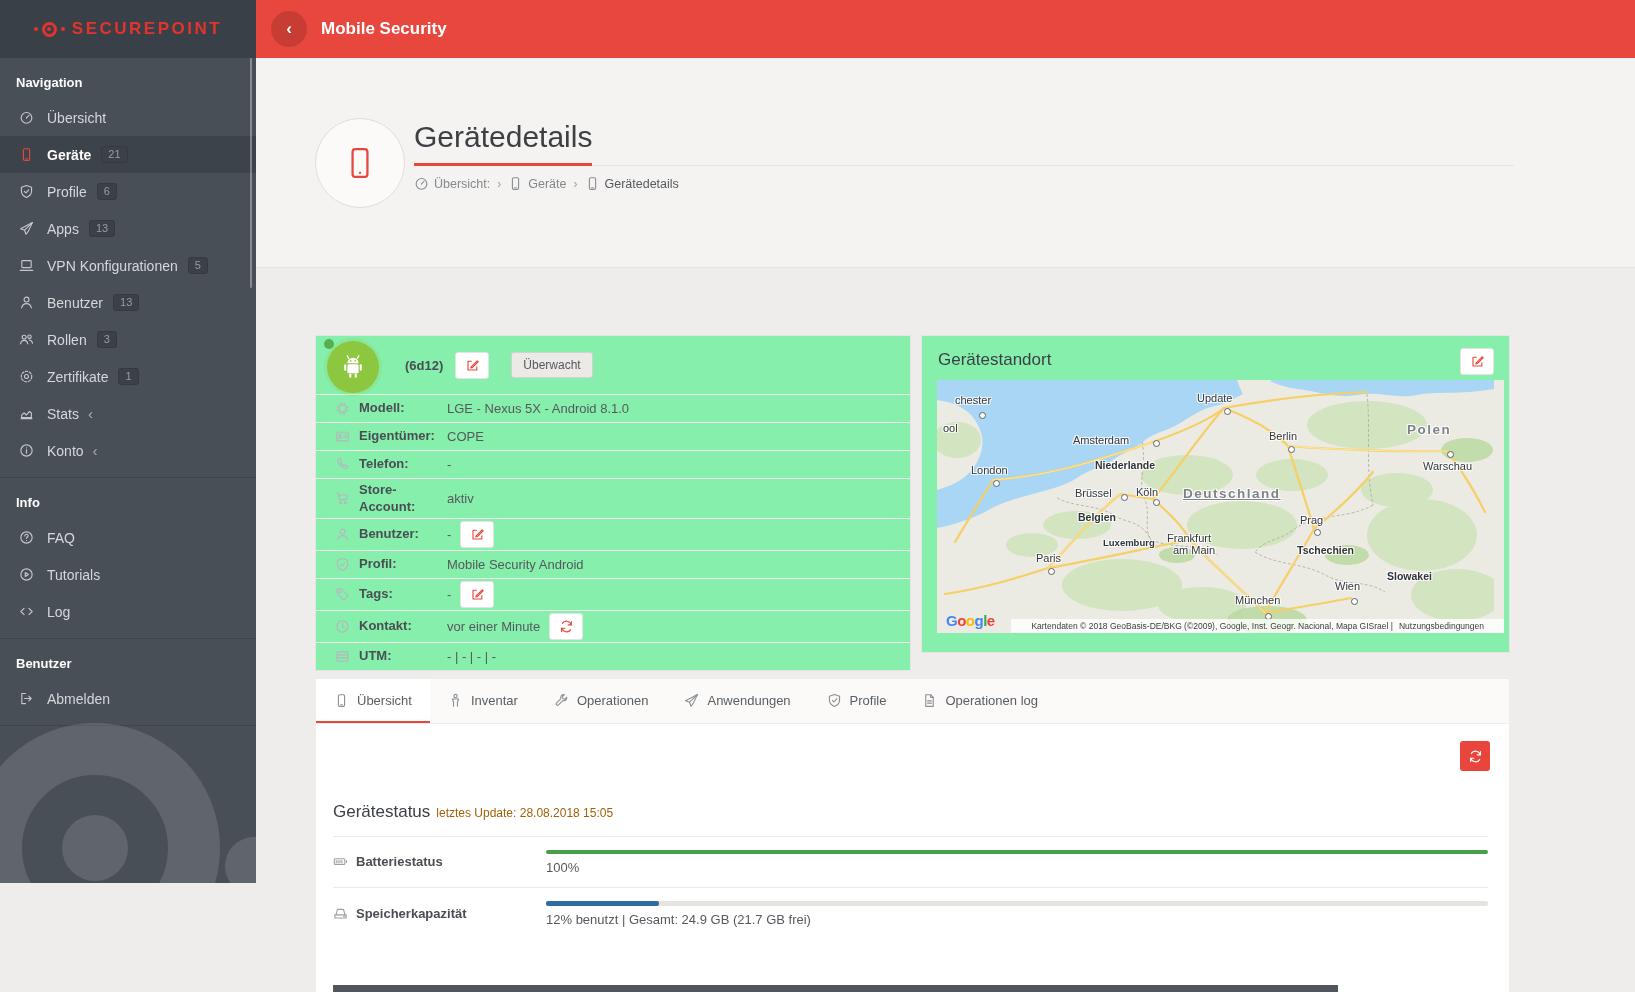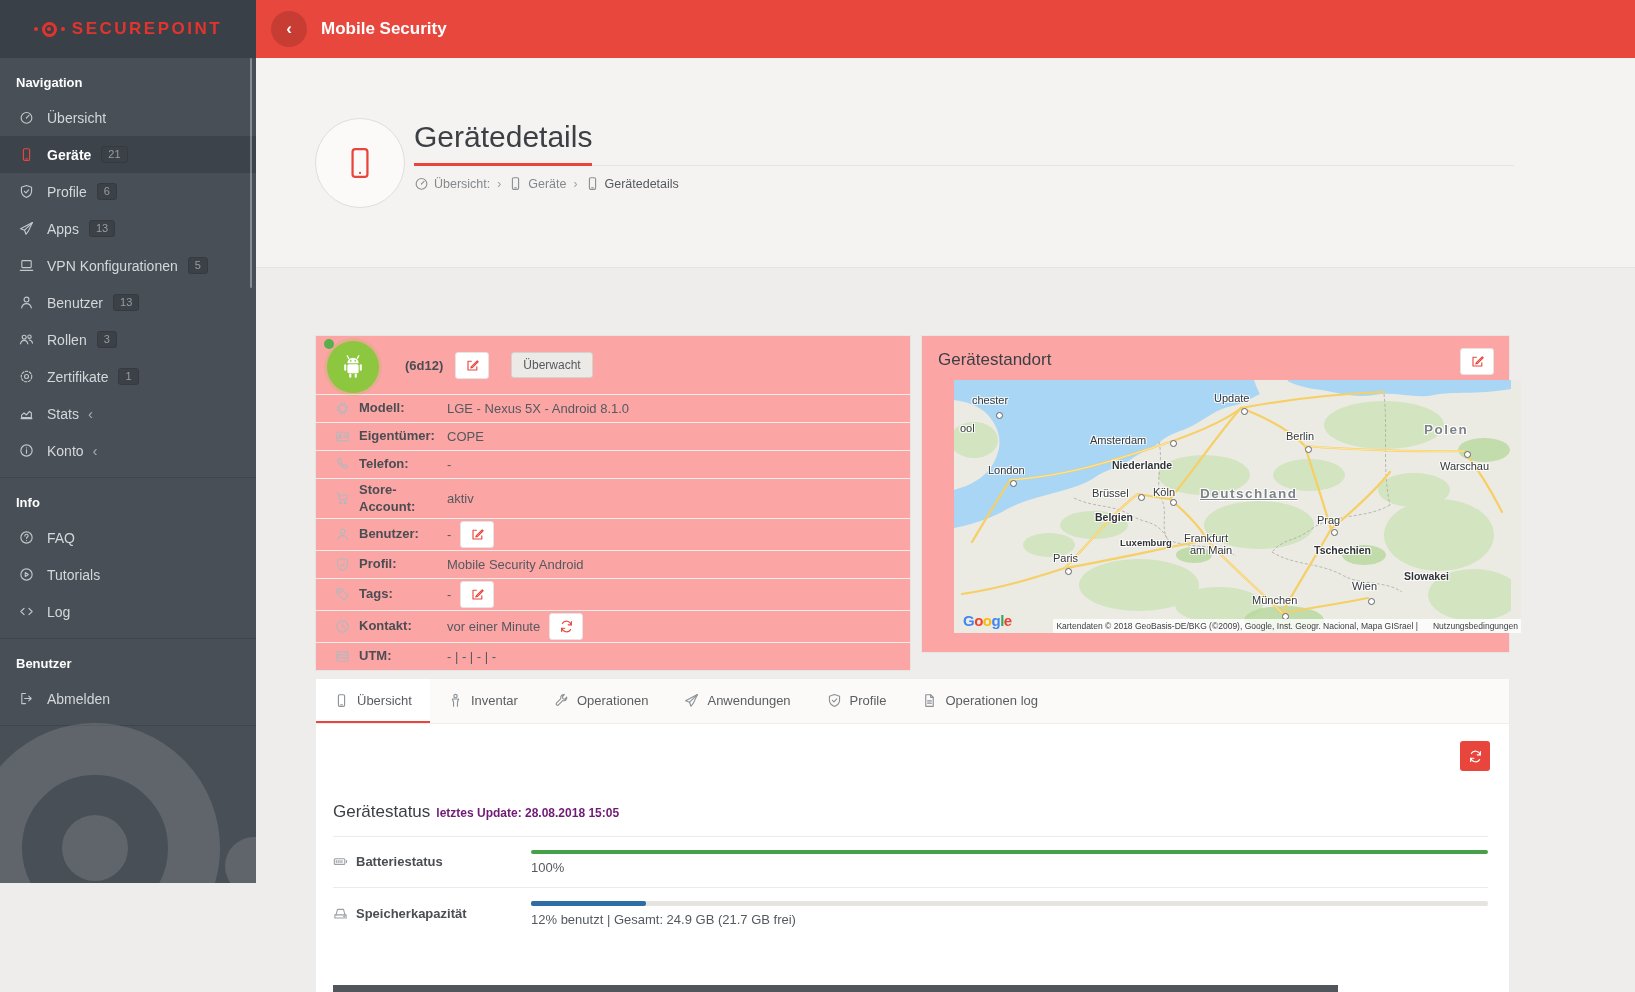--- a/index.html
+++ b/index.html
@@ -40,66 +40,66 @@
   .head-avatar { position:absolute; left:59px; top:60px; width:90px; height:90px; border-radius:50%; background:#fbfaf9; border:1px solid #e0dedb; display:flex; align-items:center; justify-content:center; color:#e8463c; }
   .title-wrap { position:absolute; left:158px; top:62px; width:1100px; border-bottom:1px solid #e7e5e2; }
   .page-title { display:inline-block; font-size:30px; font-weight:400; color:#3c4045; padding-bottom:9px; border-bottom:3px solid #e8463c; margin-bottom:-1px; }
   .breadcrumb { position:absolute; left:158px; top:118px; display:flex; align-items:center; gap:7px; font-size:12.5px; color:#83888d; }
   .breadcrumb .crumb { display:flex; align-items:center; gap:5px; cursor:pointer; }
   .breadcrumb .crumb .icon { color:#8a8f94; }
   .breadcrumb .crumb:last-child { color:#55595e; cursor:default; }
   .breadcrumb .sep { color:#9aa0a5; font-size:12px; }
 
   
-  .card { background:#fca5a5; border:1px solid #e7e5e2; }
+  .card { background:#86efac; border:1px solid #e7e5e2; }
   .device-card { position:absolute; left:315px; top:335px; width:596px; }
   .device-head { display:flex; align-items:center; height:58px; padding:0 14px 0 11px; }
   .android-avatar { position:relative; width:52px; height:52px; margin-top:4px; }
   .android-avatar .circle { width:52px; height:52px; border-radius:50%; background:#8dc63f; display:flex; align-items:center; justify-content:center; box-shadow:0 0 0 3px rgba(141,198,63,.18); }
   .status-dot { position:absolute; left:-3px; top:-2px; width:10px; height:10px; border-radius:50%; background:#56b04c; }
   .device-id { font-size:13px; font-weight:bold; color:#4a4e53; margin-left:26px; }
   .mini-btn { margin-left:12px; width:34px; height:27px; background:#fff; border:1px solid #e6e4e1; border-radius:3px; color:#e8463c; display:inline-flex; align-items:center; justify-content:center; cursor:pointer; }
   .monitored-badge { margin-left:22px; background:#eceae7; border:1px solid #d4d2cf; border-radius:3px; font-size:12px; color:#55595e; padding:5px 11px; }
   .info-row { display:flex; align-items:center; min-height:28px; border-top:1px solid #f1efed; padding:2px 4px 2px 18px; }
   .info-row.tall { min-height:40px; }
   .info-row .icon { width:17px; color:#b4b8bc; margin-right:8px; flex:none; }
   .info-label { width:88px; flex:none; font-weight:bold; font-size:13px; color:#4a4e53; line-height:1.25; }
   .info-value { font-size:13px; color:#55595e; display:flex; align-items:center; gap:9px; }
 
   .map-card { position:absolute; left:921px; top:335px; width:589px; height:318px; }
   .map-title { position:absolute; left:16px; top:14px; font-size:17px; font-weight:400; color:#3b3f44; }
   .map-edit { position:absolute; right:15px; top:12px; }
-  .map-area { position:absolute; left:15px; top:44px; width:567px; height:253px; overflow:hidden; cursor:grab; background:#ebeae3;margin-left:17px; }
+  .map-area { position:absolute; left:15px; top:44px; width:567px; height:253px; overflow:hidden; cursor:grab; background:#ebeae3; }
   .map-area svg.basemap { position:absolute; left:0; top:0; }
   .map-label { position:absolute; white-space:nowrap; text-shadow:1px 1px 0 rgba(255,255,255,.85), -1px -1px 0 rgba(255,255,255,.85), 1px -1px 0 rgba(255,255,255,.85), -1px 1px 0 rgba(255,255,255,.85); }
   .map-label.city { font-size:11px; color:#34383c; }
   .map-label.country { font-size:13.5px; font-weight:bold; color:#7e8387; letter-spacing:1.5px; }
   .map-label.region { font-size:10.5px; font-weight:bold; color:#2f3337; }
   .map-label.region-sm { font-size:9.5px; font-weight:bold; color:#2f3337; }
   .map-marker { position:absolute; width:7px; height:7px; border:1.6px solid #5f6368; background:#fff; border-radius:50%; }
   .google-logo { position:absolute; left:9px; bottom:4px; font-size:15px; font-weight:bold; letter-spacing:-.5px; }
-  .attribution { position:absolute; right:0; bottom:0; background:rgba(255,255,255,.8); font-size:8.5px; color:#3c4043; padding:2px 3px; display:flex; gap:15px; }
+  .attribution { position:absolute; right:0; bottom:0; background:rgba(255,255,255,.8); font-size:8.5px; color:#3c4043; padding:2px 20px; display:flex; gap:6px; }
   .attribution .terms { cursor:pointer; }
 
   
   .tabs { position:absolute; left:315px; top:678px; width:1195px; height:46px; background:#fbfaf8; border:1px solid #eeece9; border-bottom:1px solid #f0eeeb; display:flex; }
   .tab { display:flex; align-items:center; gap:8px; padding:0 18px; font-size:13px; color:#5a5e63; cursor:pointer; border-bottom:2px solid transparent; }
   .tab .icon { color:#8c9196; }
   .tab.active { background:#fff; border-bottom:2px solid #e8463c; }
 
   
   .panel { position:absolute; left:315px; top:724px; width:1195px; height:268px; background:#fff; border-left:1px solid #eeece9; border-right:1px solid #eeece9; }
   .refresh-btn { position:absolute; right:19px; top:17px; width:30px; height:30px; background:#e8463c; border:none; border-radius:3px; color:#fff; display:flex; align-items:center; justify-content:center; cursor:pointer; }
   .status-heading { position:absolute; left:17px; top:78px; font-size:17px; font-weight:400; color:#3b3f44; }
-  .status-sub { font-size:12px; color:#701a75; margin-left:6px; font-weight:700; }
+  .status-sub { font-size:12px; color:#a16207; margin-left:6px; font-weight:400; }
   .status-table { position:absolute; left:17px; right:21px; top:112px; }
   .status-row { display:flex; border-top:1px solid #edebe9; padding:11px 0 12px; }
   .status-label { width:198px; flex:none; display:flex; align-items:center; gap:8px; font-weight:bold; font-size:13px; color:#4a4e53; }
   .status-label .icon { color:#9ba0a5; }
-  .bar-area { flex:1; padding-top:2px; }
+  .bar-area { flex:1; padding-top:2px;margin-left:15px; }
   .bar-track { width:100%; height:4px; border-radius:2px; background:transparent; }
   .bar-track.with-track { background:#e6e4e1; height:5px; }
   .bar-fill { height:100%; border-radius:2px; }
   .bar-text { margin-top:6px; font-size:13px; color:#55595e; }
   .dark-strip { position:absolute; left:17px; bottom:0; width:1005px; height:7px; background:#50565c; }
 </style>
 </head>
 <body>
 
 <aside class="sidebar">

